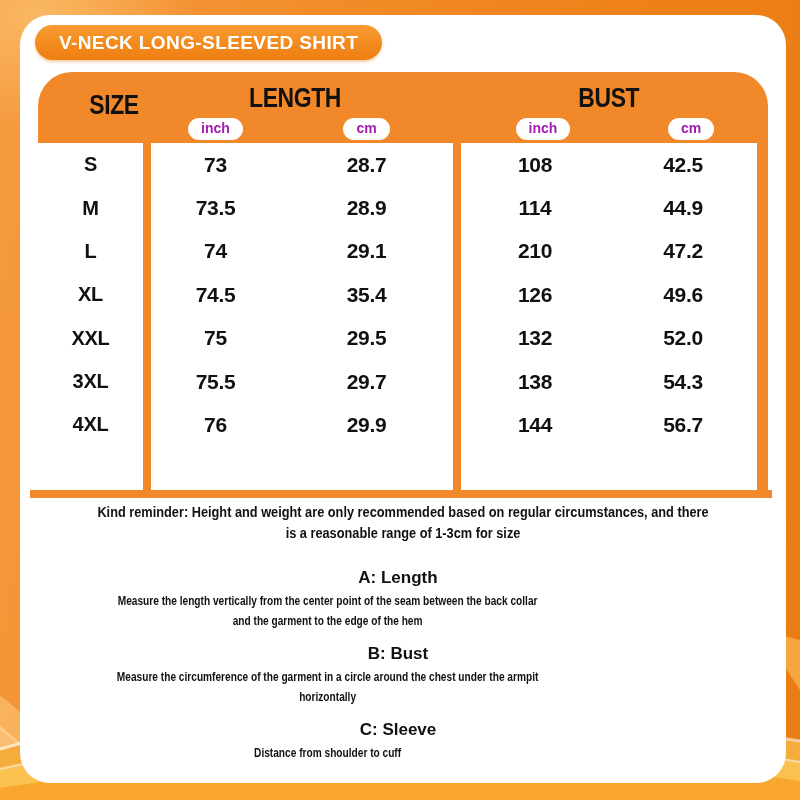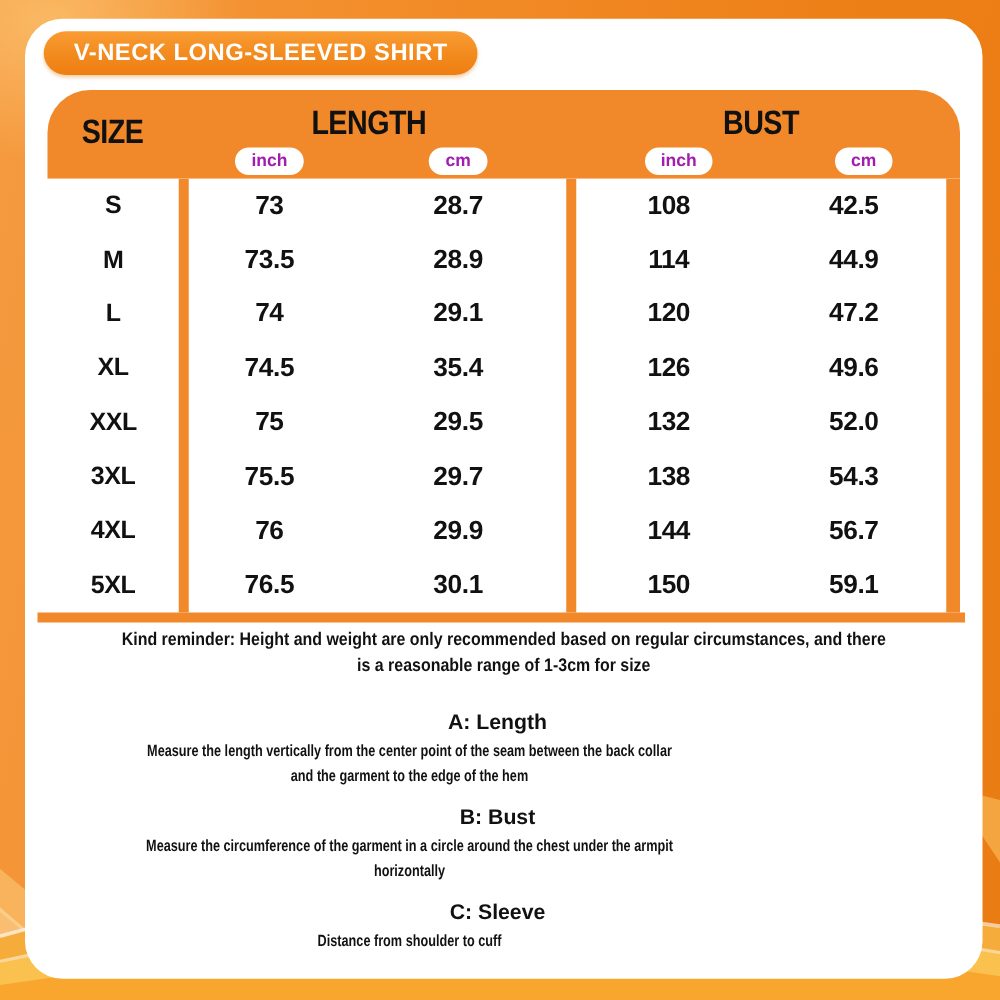--- a/index.html
+++ b/index.html
@@ -32,21 +32,21 @@
 
   .size-table { position:absolute; left:18px; top:57px; width:730px; height:426px; }
 
   .thead {
     width:730px; height:71px; background:#F1882A;
     border-radius:34px 34px 0 0;
     display:grid;
     grid-template-columns:105px 8px 151px 151px 8px 148px 148px 11px;
     grid-template-rows:42px 29px;
   }
-  .h-size { grid-area:1/1/3/2; display:flex; align-items:center; justify-content:center; padding-bottom:4px; }
+  .h-size { grid-area:1/1/3/2; display:flex; align-items:center; justify-content:flex-end; padding-bottom:4px; }
   .h-label { font-size:27px; font-weight:700; letter-spacing:-.5px; }
   .cond { display:inline-block; transform:scaleX(.85); transform-origin:center; white-space:nowrap; }
   .h-length-label { grid-area:1/3/2/5; display:flex; align-items:flex-end; justify-content:center; padding-right:14px; }
   .h-bust-label   { grid-area:1/6/2/8; display:flex; align-items:flex-end; justify-content:center; }
   .h-units-length { grid-area:2/3/3/5; display:grid; grid-template-columns:151px 151px; }
   .h-units-bust   { grid-area:2/6/3/8; display:grid; grid-template-columns:148px 148px; }
   .unit-wrap { display:flex; align-items:center; justify-content:center; }
   .uw-l { padding-right:22px; }
   .uw-b { padding-left:16px; }
   .unit-pill {
@@ -152,21 +152,21 @@
     <div class="cell c-bi">114</div>
     <div class="cell c-bc">44.9</div>
   </div>
 
   <div class="trow">
     <div class="cell c-size">L</div>
     <div></div>
     <div class="cell c-li">74</div>
     <div class="cell c-lc">29.1</div>
     <div></div>
-    <div class="cell c-bi">120</div>
+    <div class="cell c-bi">210</div>
     <div class="cell c-bc">47.2</div>
   </div>
 
   <div class="trow">
     <div class="cell c-size">XL</div>
     <div></div>
     <div class="cell c-li">74.5</div>
     <div class="cell c-lc">35.4</div>
     <div></div>
     <div class="cell c-bi">126</div>
@@ -196,29 +196,20 @@
   <div class="trow">
     <div class="cell c-size">4XL</div>
     <div></div>
     <div class="cell c-li">76</div>
     <div class="cell c-lc">29.9</div>
     <div></div>
     <div class="cell c-bi">144</div>
     <div class="cell c-bc">56.7</div>
   </div>
 
-  <div class="trow">
-    <div class="cell c-size">5XL</div>
-    <div></div>
-    <div class="cell c-li">76.5</div>
-    <div class="cell c-lc">30.1</div>
-    <div></div>
-    <div class="cell c-bi">150</div>
-    <div class="cell c-bc">59.1</div>
-  </div>
 </div>
 
     <div class="vdiv v1"></div>
     <div class="vdiv v2"></div>
     <div class="bbar"></div>
   </div>
 
   <div class="reminder">
     <div>Kind reminder: Height and weight are only recommended based on regular circumstances, and there</div>
     <div>is a reasonable range of 1-3cm for size</div>

